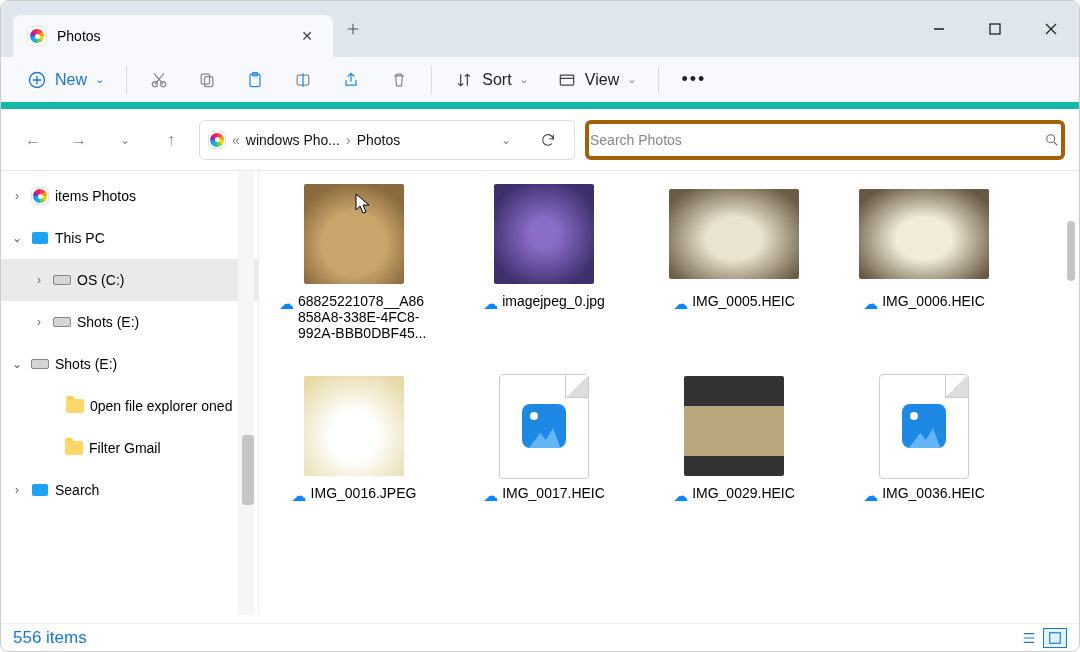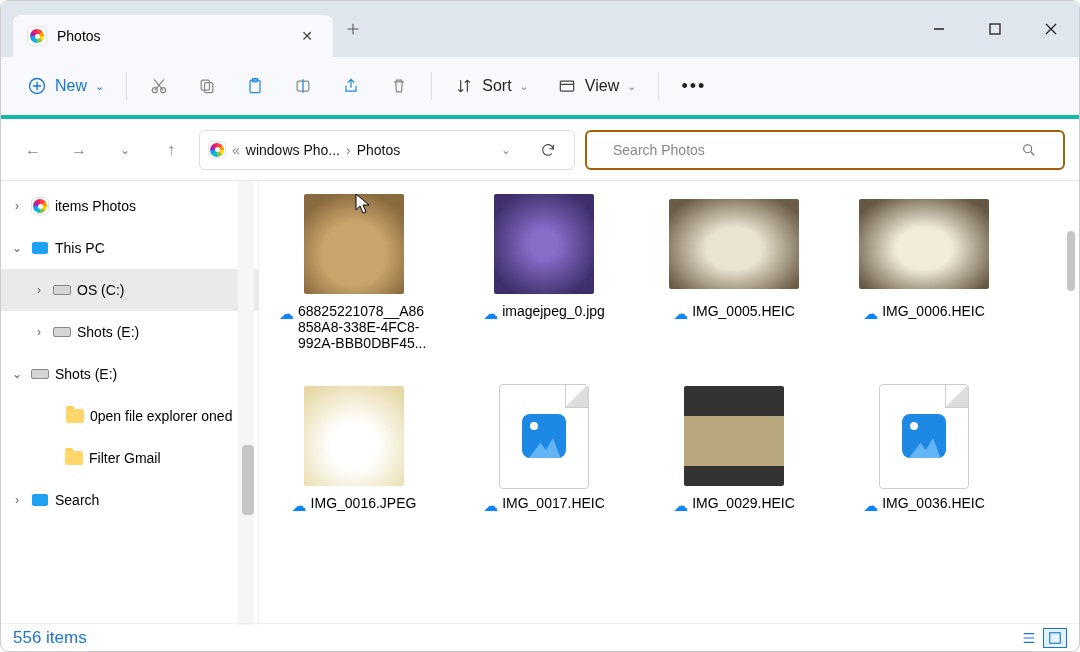--- a/index.html
+++ b/index.html
@@ -8,34 +8,34 @@
 
 .titlebar { display: flex; align-items: center; background: #e0e6ee; height: 56px; border-radius: 8px 8px 0 0; }
 .tab { display: flex; align-items: center; background: #f7f9fc; height: 42px; margin-left: 12px; margin-top: 14px; border-radius: 8px 8px 0 0; padding: 0 14px; width: 320px; gap: 10px; }
 .tab-title { font-size: 14px; flex: 1; }
 .tab-close { width: 24px; height: 24px; display: flex; align-items: center; justify-content: center; font-size: 14px; color: #444; border-radius: 4px; }
 .newtab { width: 40px; height: 40px; display: flex; align-items: center; justify-content: center; color: #444; }
 .winctrl { margin-left: auto; display: flex; }
 .winbtn { width: 56px; height: 40px; display: flex; align-items: center; justify-content: center; }
 
 
-.toolbar { height: 62px; background: #f7f9fc; display: flex; align-items: center; padding: 0 14px; gap: 4px; border-bottom: 4px solid #14b8a6; }
+.toolbar { height: 52px; background: #f7f9fc; display: flex; align-items: center; padding: 0 14px; gap: 4px; border-bottom: 7px solid #14b8a6; }
 .tbtn { height: 40px; padding: 0 12px; display: flex; align-items: center; gap: 8px; border-radius: 6px; color: #555; }
 .tbtn svg { width: 20px; height: 20px; }
 .tbtn.blue { color: #1976d2; }
 .tdiv { width: 1px; height: 28px; background: #ddd; margin: 0 6px; }
 
 
 .navrow { height: 62px; display: flex; align-items: center; padding: 0 14px; gap: 10px; border-bottom: 1px solid #e6e6e6; }
 .navbtn { width: 36px; height: 36px; display: flex; align-items: center; justify-content: center; color: #888; }
 .addressbar { flex: 1; height: 40px; border: 1px solid #ddd; border-radius: 6px; display: flex; align-items: center; padding: 0 8px; gap: 6px; font-size: 14px; }
 .addr-sep { color: #888; }
 .addr-seg { color: #111; }
 .addr-spacer { flex: 1; }
-.searchbar { width: 480px; height: 40px; border: 2px solid #a16207; border-radius: 6px; display: flex; align-items: center; padding: 0 26px; font-size: 14px; color: #888; }
+.searchbar { width: 480px; height: 40px; border: 4px solid #a16207; border-radius: 6px; display: flex; align-items: center; padding: 0 1px; font-size: 14px; color: #888; }
 
 
 .body { display: flex; height: 444px; }
 .sidebar { width: 258px; overflow: hidden; border-right: 1px solid #eee; position: relative; }
 .sbscroll { position: absolute; right: 4px; top: 0; width: 16px; height: 100%; background: #f6f6f6; }
 .sbthumb { position: absolute; right: 4px; top: 264px; width: 12px; height: 70px; background: #c5c5c5; border-radius: 4px; }
 .tree { padding: 4px 0; font-size: 14px; }
 .trow { display: flex; align-items: center; height: 42px; padding-left: 8px; gap: 6px; white-space: nowrap; overflow: hidden; }
 .trow.selected { background: #eaeaea; }
 .twist { width: 16px; text-align: center; color: #666; font-size: 12px; }

